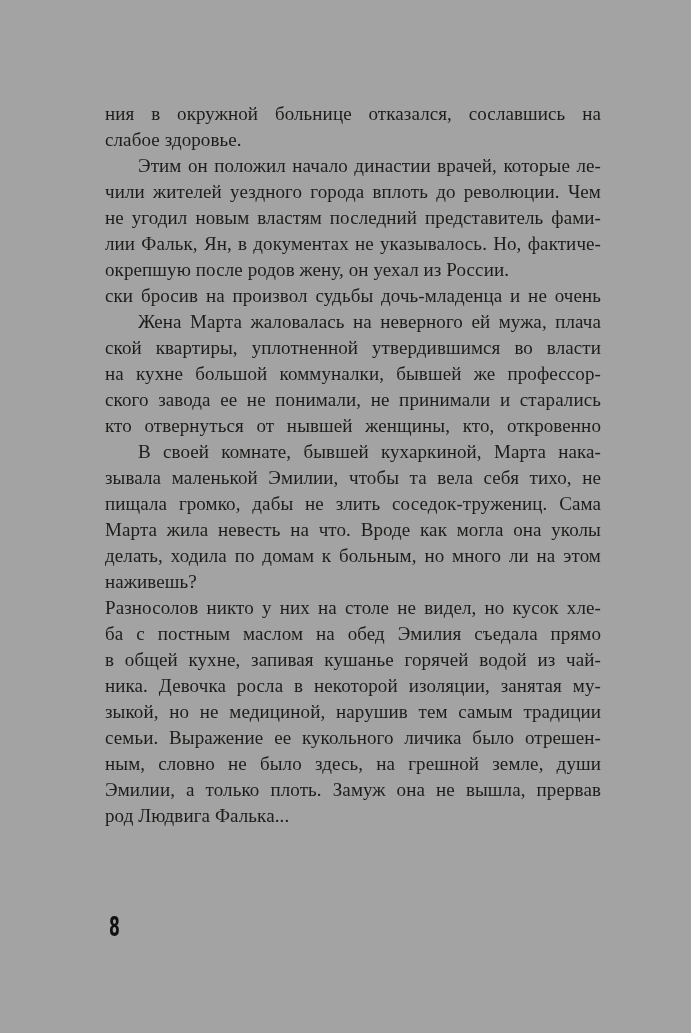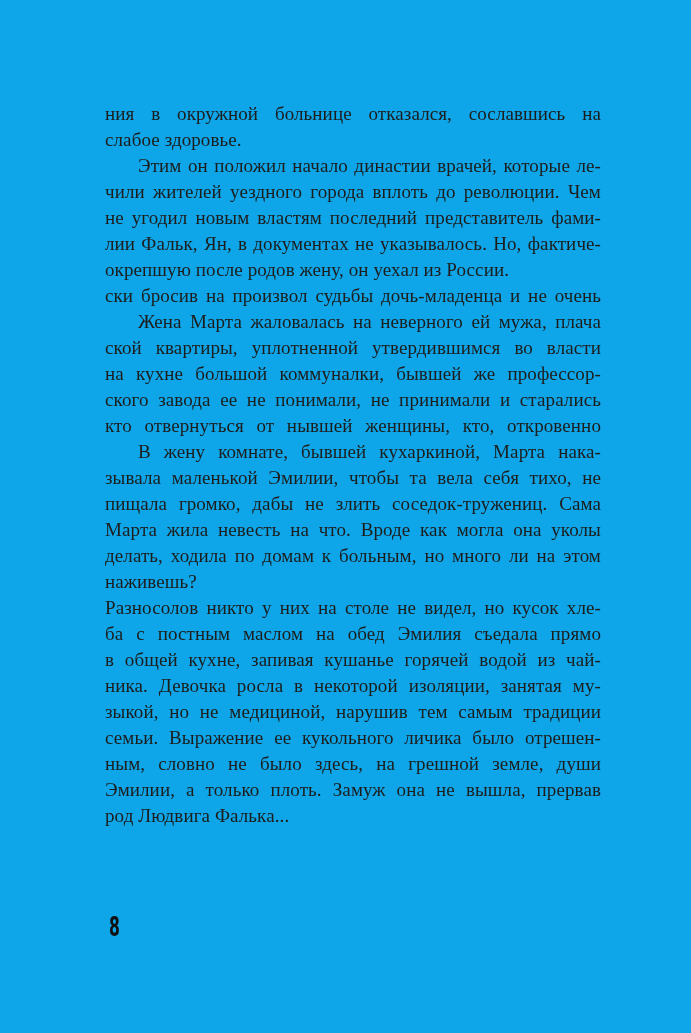--- a/index.html
+++ b/index.html
@@ -4,21 +4,21 @@
 <style>
   html, body {
     margin: 0;
     padding: 0;
     background: #ffffff;
   }
   .page {
     position: relative;
     width: 691px;
     height: 1033px;
-    background: #0ea5e9;
+    background: #a3a3a3;
     overflow: hidden;
     font-family: "Liberation Serif", "DejaVu Serif", serif;
     color: #1d1d1b;
   }
   .text-block {
     position: absolute;
     left: 105px;
     top: 101px;
     width: 496px;
   }
@@ -71,21 +71,21 @@
         <div class="line">ски бросив на произвол судьбы дочь-младенца и не очень</div>
       </div>
       <div class="para">
         <div class="line first-indent">Жена Марта жаловалась на неверного ей мужа, плача</div>
         <div class="line">ской квартиры, уплотненной утвердившимся во власти</div>
         <div class="line">на кухне большой коммуналки, бывшей же профессор-</div>
         <div class="line">ского завода ее не понимали, не принимали и старались</div>
         <div class="line">кто отвернуться от нывшей женщины, кто, откровенно</div>
       </div>
       <div class="para">
-        <div class="line first-indent">В жену комнате, бывшей кухаркиной, Марта нака-</div>
+        <div class="line first-indent">В своей комнате, бывшей кухаркиной, Марта нака-</div>
         <div class="line">зывала маленькой Эмилии, чтобы та вела себя тихо, не</div>
         <div class="line">пищала громко, дабы не злить соседок-тружениц. Сама</div>
         <div class="line">Марта жила невесть на что. Вроде как могла она уколы</div>
         <div class="line">делать, ходила по домам к больным, но много ли на этом</div>
         <div class="line last">наживешь?</div>
       </div>
       <div class="para">
         <div class="line">Разносолов никто у них на столе не видел, но кусок хле-</div>
         <div class="line">ба с постным маслом на обед Эмилия съедала прямо</div>
         <div class="line">в общей кухне, запивая кушанье горячей водой из чай-</div>

